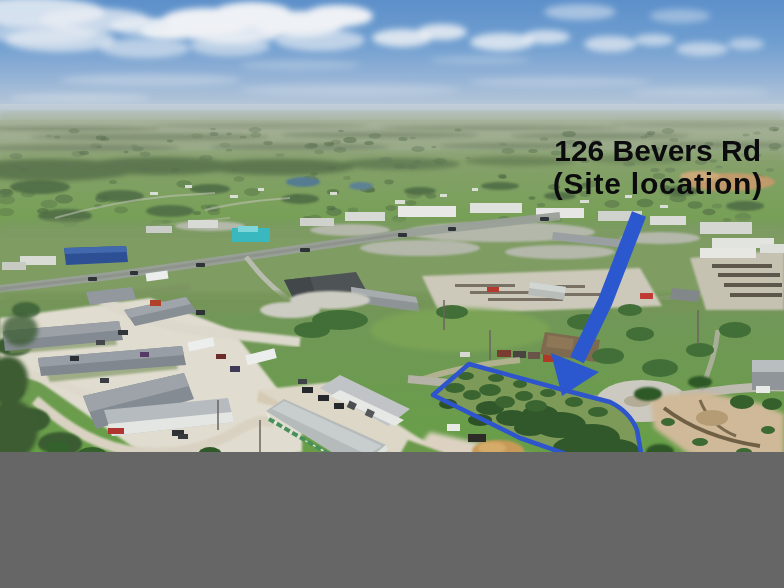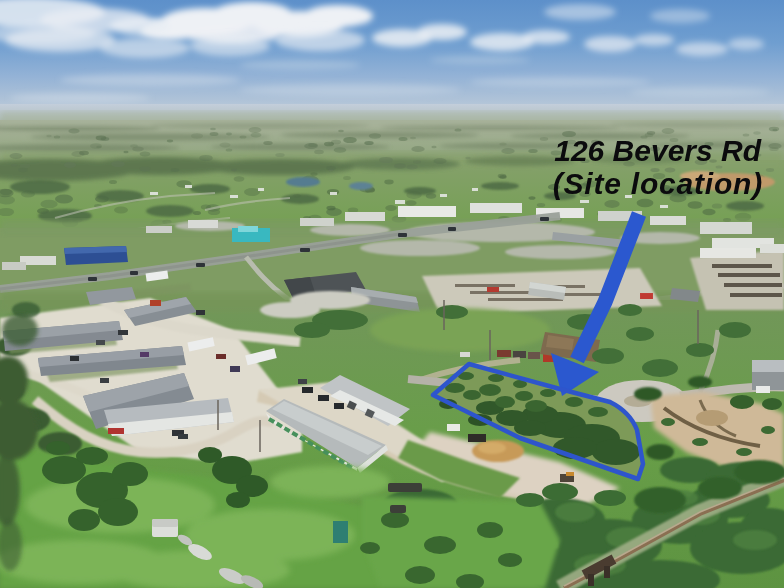--- a/index.html
+++ b/index.html
@@ -1,16 +1,16 @@
 <!DOCTYPE html>
 <html><head>
 <meta charset="utf-8">
 <style>
 html,body{margin:0;padding:0;background:#666;}
-#wrap{width:784px;height:588px;overflow:hidden;position:relative;font-family:"Liberation Sans",sans-serif;font-style:italic;}
+#wrap{width:784px;height:452px;overflow:hidden;position:relative;font-family:"Liberation Sans",sans-serif;}
 </style>
 </head>
 <body>
 <div id="wrap">
 <svg width="784" height="588" viewBox="0 0 784 588">
 <defs>
 <linearGradient id="sky" x1="0" y1="0" x2="0" y2="1">
 <stop offset="0" stop-color="#5d90ca"></stop>
 <stop offset="0.35" stop-color="#6f9ed0"></stop>
 <stop offset="0.62" stop-color="#93b2d6"></stop>

